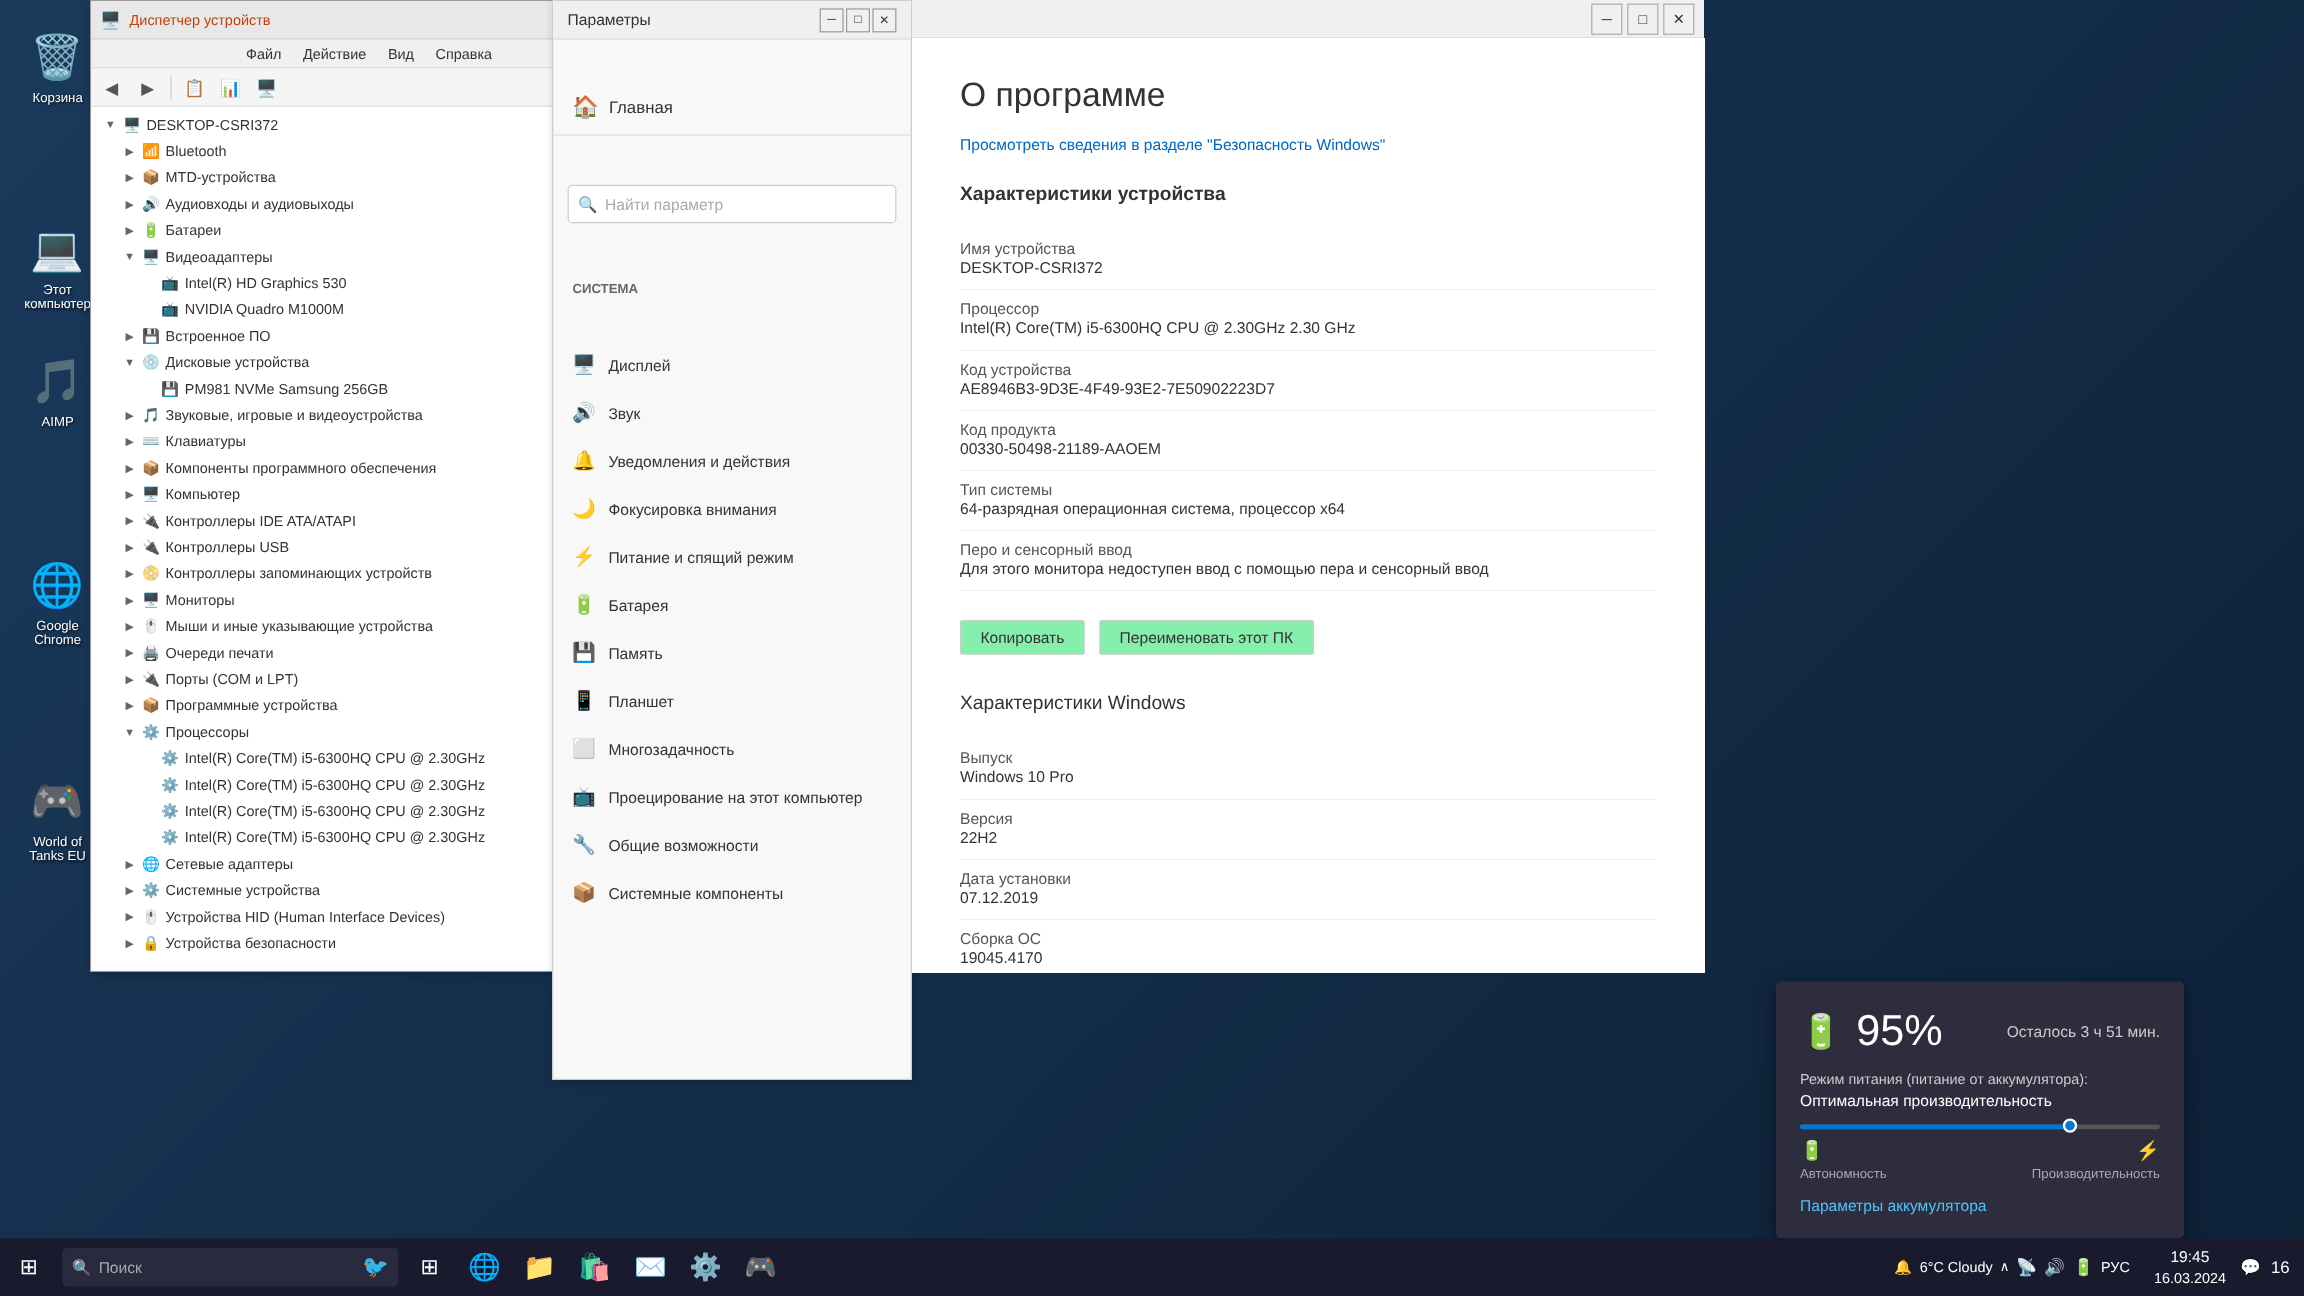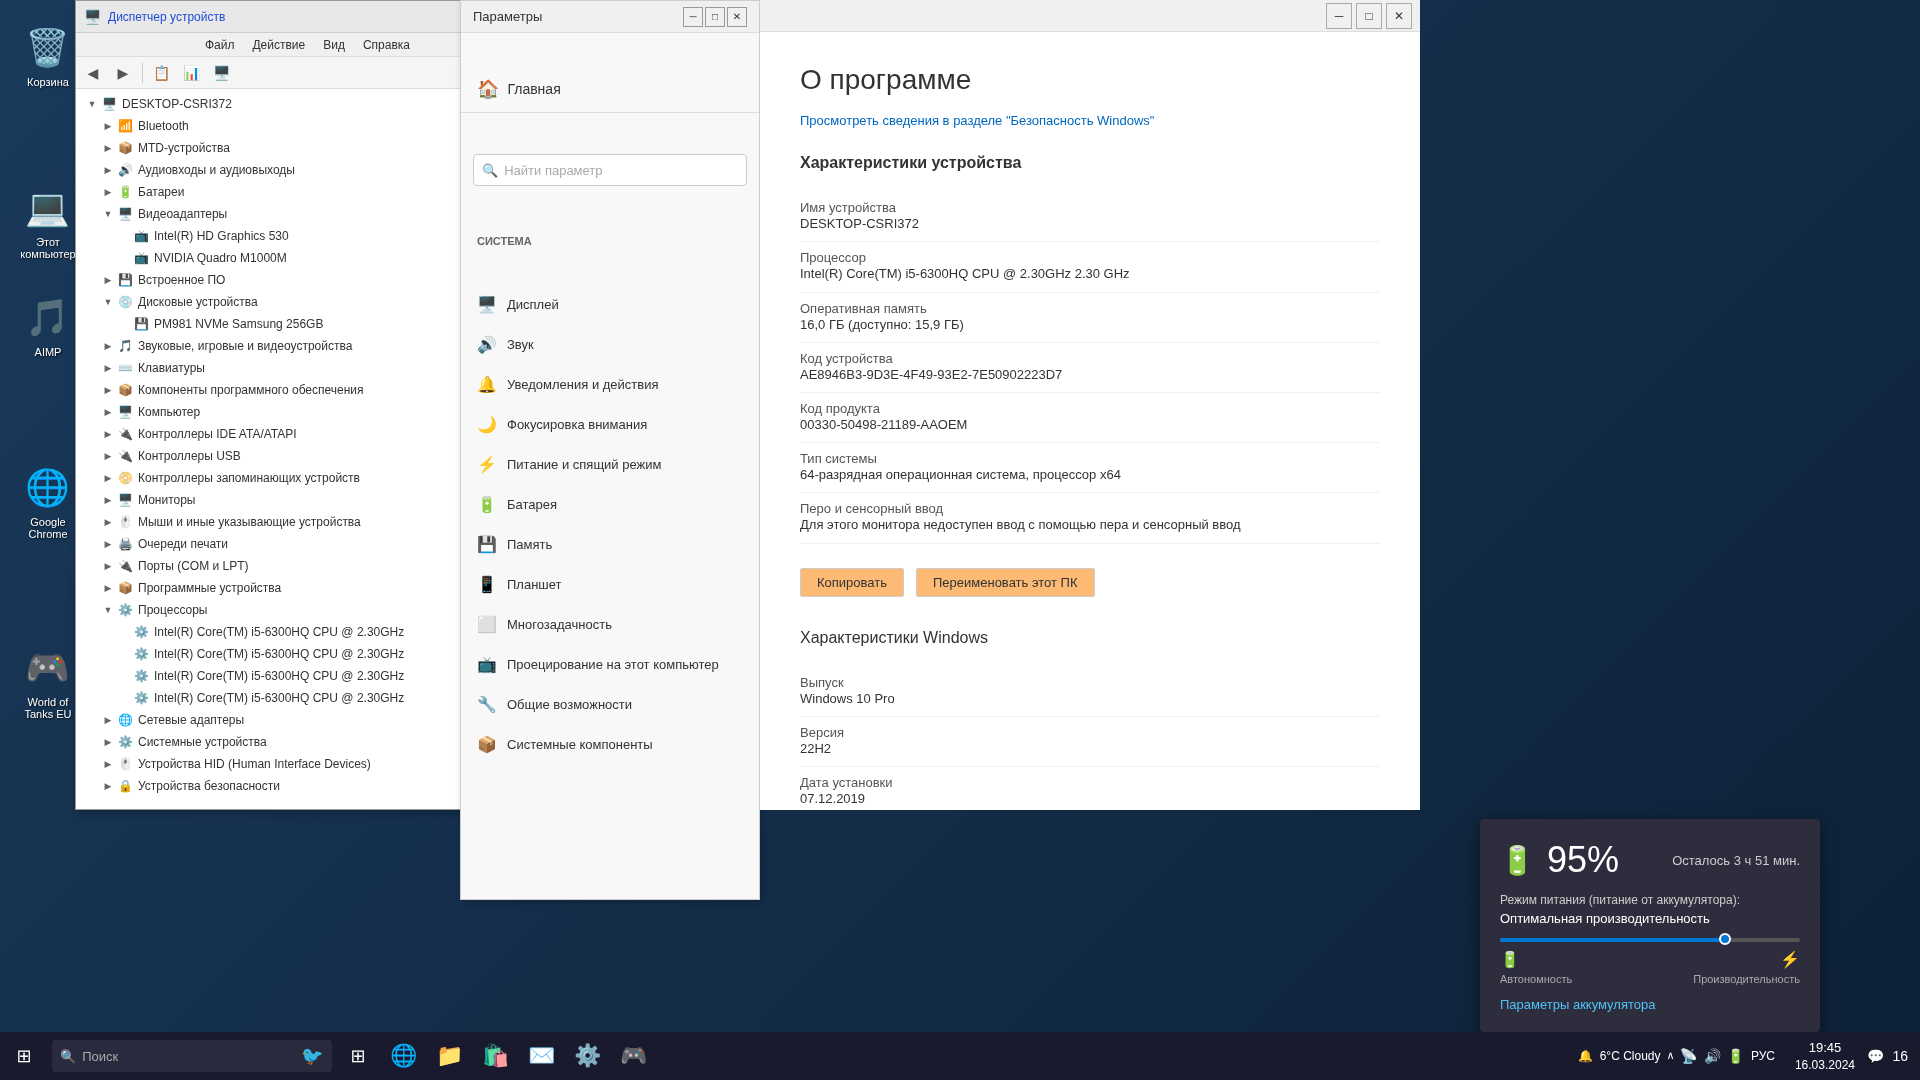--- a/index.html
+++ b/index.html
@@ -144,21 +144,21 @@
       gap: 8px;
     }
     .window-titlebar .title-icon {
       width: 16px;
       height: 16px;
       font-size: 14px;
     }
     .window-titlebar .title-text {
       font-size: 12px;
       font-weight: 500;
-      color: #1d4ed8;
+      color: #c2410c;
       flex: 1;
     }
     .window-controls {
       display: flex;
       gap: 2px;
     }
     .win-btn {
       width: 20px;
       height: 20px;
       background: none;
@@ -417,21 +417,21 @@
     }
     .about-buttons {
       display: flex;
       gap: 12px;
       margin-top: 20px;
       margin-bottom: 32px;
     }
     .about-btn {
       padding: 6px 16px;
       border: 1px solid #ccc;
-      background: #fdba74;
+      background: #86efac;
       font-size: 13px;
       cursor: pointer;
       color: #333;
       border-radius: 2px;
     }
     .about-win-section-title {
       font-size: 16px;
       font-weight: 400;
       color: #333;
       margin-bottom: 20px;
@@ -830,24 +830,20 @@
     <div class="about-table" id="device-chars-table">
         <div class="about-row">
     <div class="about-row-label">Имя устройства</div>
     <div class="about-row-value">DESKTOP-CSRI372</div>
   </div>
         <div class="about-row">
     <div class="about-row-label">Процессор</div>
     <div class="about-row-value">Intel(R) Core(TM) i5-6300HQ CPU @ 2.30GHz   2.30 GHz</div>
   </div>
         <div class="about-row">
-    <div class="about-row-label">Оперативная память</div>
-    <div class="about-row-value">16,0 ГБ (доступно: 15,9 ГБ)</div>
-  </div>
-        <div class="about-row">
     <div class="about-row-label">Код устройства</div>
     <div class="about-row-value">AE8946B3-9D3E-4F49-93E2-7E50902223D7</div>
   </div>
         <div class="about-row">
     <div class="about-row-label">Код продукта</div>
     <div class="about-row-value">00330-50498-21189-AAOEM</div>
   </div>
         <div class="about-row">
     <div class="about-row-label">Тип системы</div>
     <div class="about-row-value">64-разрядная операционная система, процессор x64</div>

